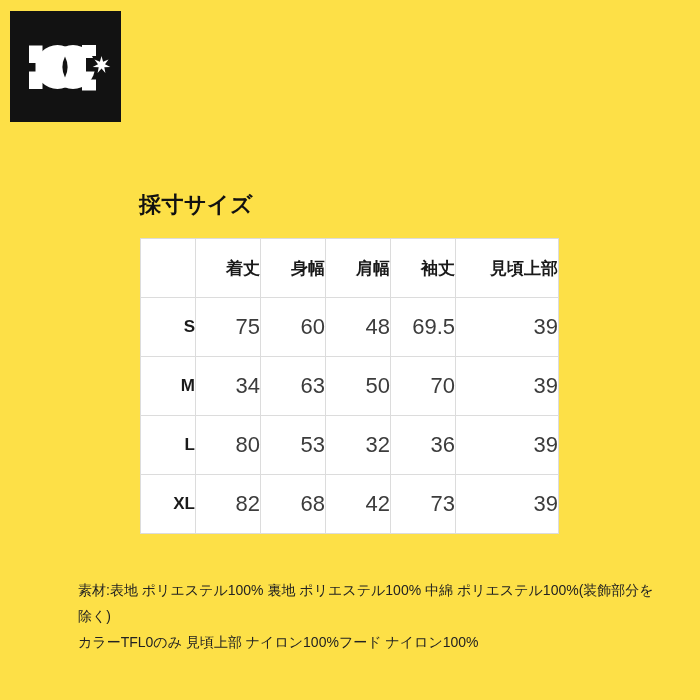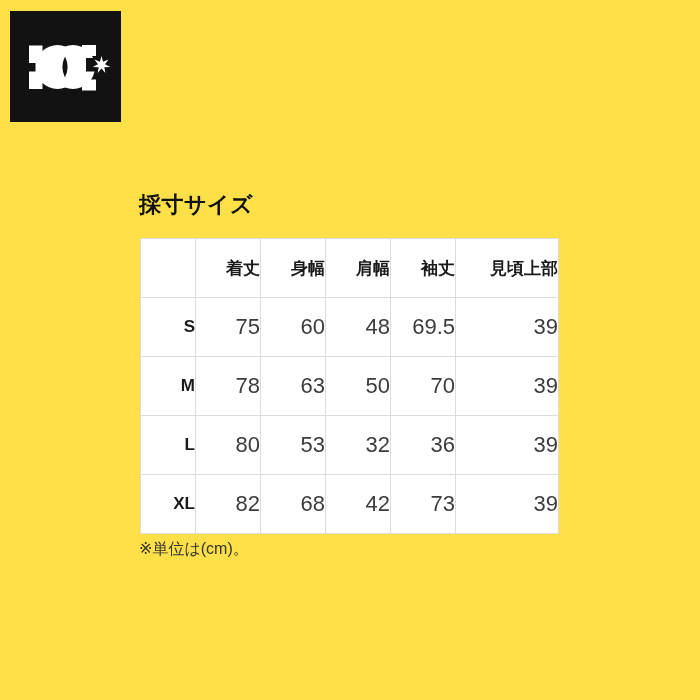--- a/index.html
+++ b/index.html
@@ -116,21 +116,21 @@
       <tr>
         <td class="size-label">S</td>
         <td class="val">75</td>
         <td class="val">60</td>
         <td class="val">48</td>
         <td class="val">69.5</td>
         <td class="val">39</td>
       </tr>
       <tr>
         <td class="size-label">M</td>
-        <td class="val">78</td>
+        <td class="val">34</td>
         <td class="val">63</td>
         <td class="val">50</td>
         <td class="val">70</td>
         <td class="val">39</td>
       </tr>
       <tr>
         <td class="size-label">L</td>
         <td class="val">80</td>
         <td class="val">53</td>
         <td class="val">32</td>
@@ -141,16 +141,19 @@
         <td class="size-label">XL</td>
         <td class="val">82</td>
         <td class="val">68</td>
         <td class="val">42</td>
         <td class="val">73</td>
         <td class="val">39</td>
       </tr>
     </tbody>
   </table>
 
-  <div class="unit-note">※単位は(cm)。</div>
 
+  <div class="materials">
+    <div>素材:表地 ポリエステル100% 裏地 ポリエステル100% 中綿 ポリエステル100%(装飾部分を除く)</div>
+    <div>カラーTFL0のみ 見頃上部 ナイロン100%フード ナイロン100%</div>
+  </div>
 
 </div>
 
 </body></html>

